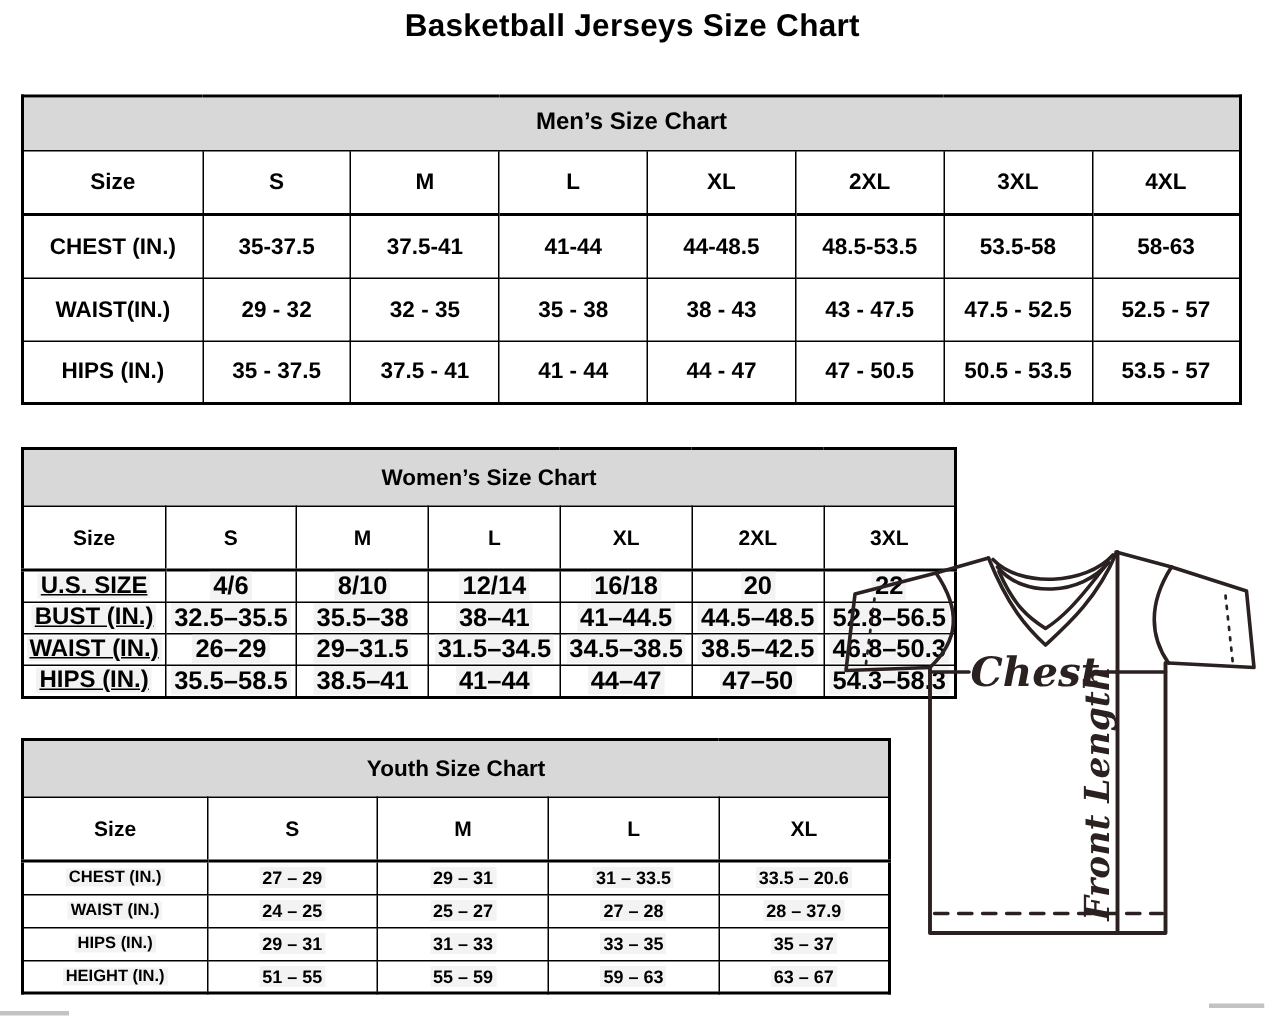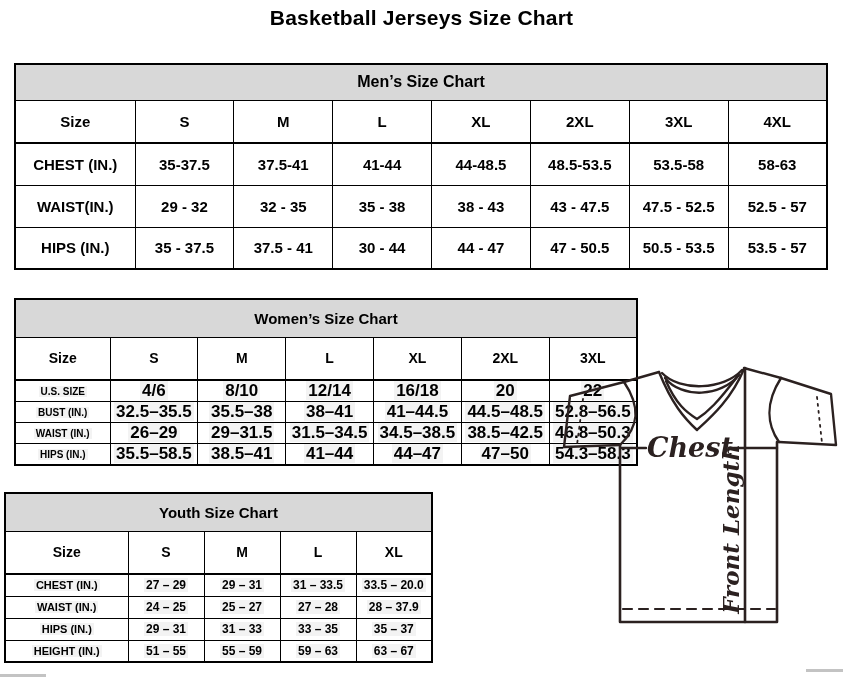--- a/index.html
+++ b/index.html
@@ -21,24 +21,24 @@
   #men-table td.band { height: 36px; font-size: 16px; }
   #men-table td { font-size: 15px; }
   #men-table tr.hdr td { height: 43px; border-bottom: 2px solid #000; }
   #men-table tr.data td { height: 42px; }
 
   
   #women-table { left: 14px; top: 298px; width: 624px; }
   #women-table td.band { height: 38px; font-size: 15px; }
   #women-table tr.hdr td { height: 43px; font-size: 14px; border-bottom: 2px solid #000; }
   #women-table tr.data td { height: 21px; font-size: 17px; }
-  #women-table tr.data td.rowlabel { font-size: 10px; }
+  #women-table tr.data td.rowlabel { font-size: 16px; text-decoration: underline; }
 
   
-  #youth-table { left: 4px; top: 492px; width: 429px; }
+  #youth-table { left: 14px; top: 492px; width: 580px; }
   #youth-table td.band { height: 38px; font-size: 15px; }
   #youth-table tr.hdr td { height: 43px; font-size: 14px; border-bottom: 2px solid #000; }
   #youth-table tr.data td { height: 22px; font-size: 12px; }
   #youth-table tr.data td.rowlabel { font-size: 11px; }
 
   .hl { background: #f3f3f3; padding: 0 2px; }
 
   .jersey-wrap { position: absolute; left: 560px; top: 364px; width: 280px; height: 262px; }
   .jersey-wrap svg { display: block; }
   .diagram-label { font-family: "DejaVu Serif", serif; font-style: italic; font-weight: bold; }
@@ -96,21 +96,21 @@
       <td>35 - 38</td>
       <td>38 - 43</td>
       <td>43 - 47.5</td>
       <td>47.5 - 52.5</td>
       <td>52.5 - 57</td>
     </tr>
     <tr class="data">
       <td class="rowlabel">HIPS (IN.)</td>
       <td>35 - 37.5</td>
       <td>37.5 - 41</td>
-      <td>30 - 44</td>
+      <td>41 - 44</td>
       <td>44 - 47</td>
       <td>47 - 50.5</td>
       <td>50.5 - 53.5</td>
       <td>53.5 - 57</td>
     </tr>
   </tbody>
     </table>
 
   <table class="size-table" id="women-table">
     <colgroup>
@@ -191,21 +191,21 @@
       <td>S</td>
       <td>M</td>
       <td>L</td>
       <td>XL</td>
     </tr>
     <tr class="data">
       <td class="rowlabel"><span class="hl">CHEST (IN.)</span></td>
       <td><span class="hl">27 – 29</span></td>
       <td><span class="hl">29 – 31</span></td>
       <td><span class="hl">31 – 33.5</span></td>
-      <td><span class="hl">33.5 – 20.0</span></td>
+      <td><span class="hl">33.5 – 20.6</span></td>
     </tr>
     <tr class="data">
       <td class="rowlabel"><span class="hl">WAIST (IN.)</span></td>
       <td><span class="hl">24 – 25</span></td>
       <td><span class="hl">25 – 27</span></td>
       <td><span class="hl">27 – 28</span></td>
       <td><span class="hl">28 – 37.9</span></td>
     </tr>
     <tr class="data">
       <td class="rowlabel"><span class="hl">HIPS (IN.)</span></td>

